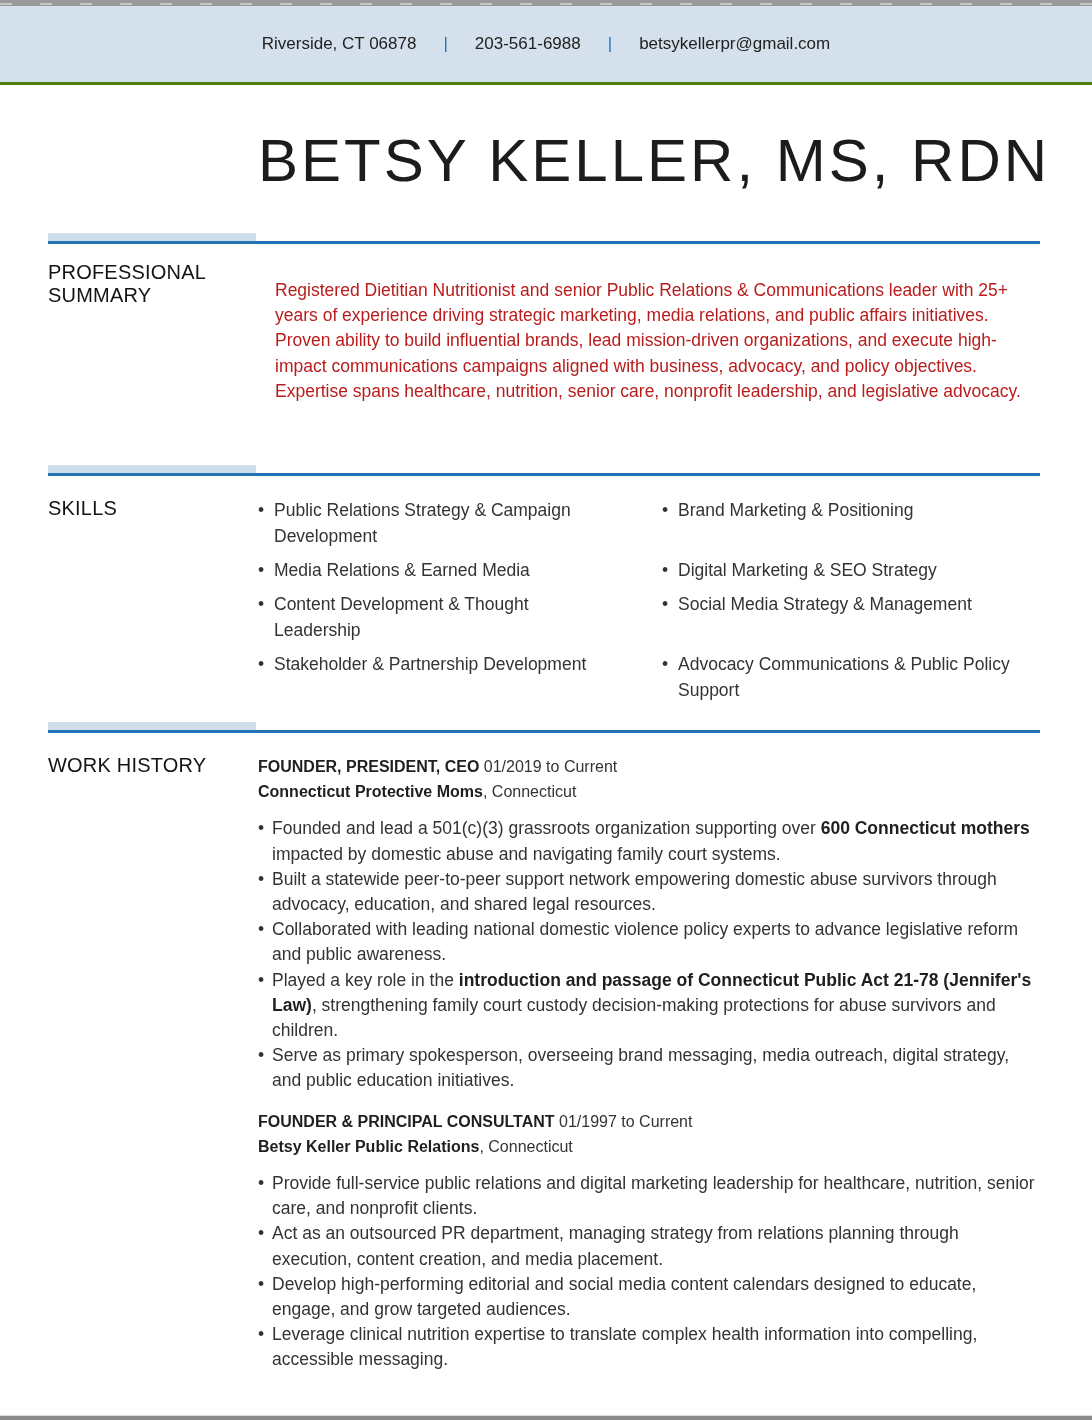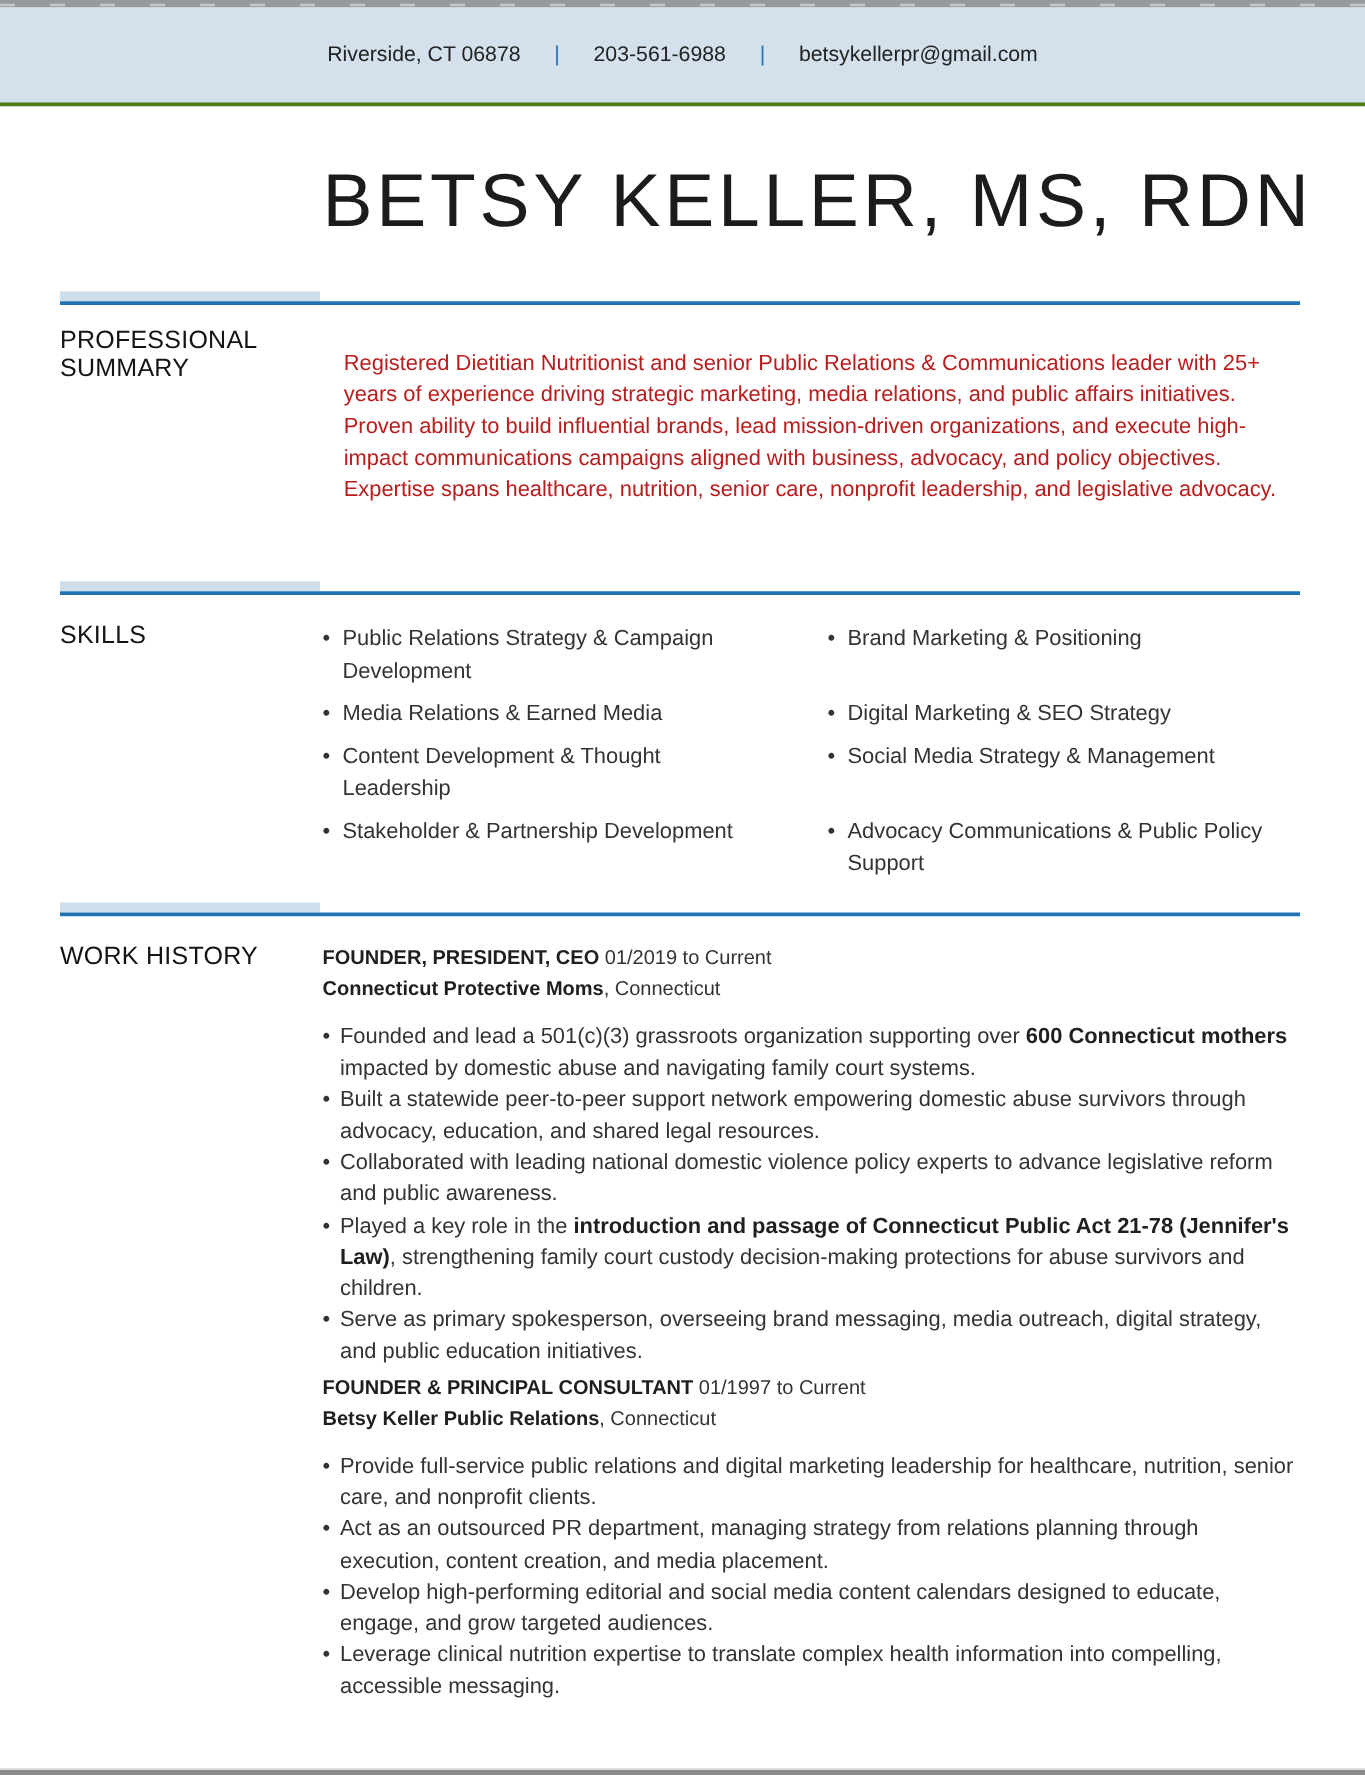--- a/index.html
+++ b/index.html
@@ -65,21 +65,21 @@
     grid-template-columns:404px 378px;
     row-gap:8px;
     font-size:17.5px;line-height:26px;color:#333333;
   }
   .skill-item{position:relative;padding-left:16px;}
   .skill-item .dot{position:absolute;left:0;top:0;}
   .skill-item .skill-text{display:inline-block;vertical-align:top;}
   .skill-item.col1 .skill-text{max-width:335px;}
   .skill-item.col2 .skill-text{max-width:362px;}
   
-  .job + .job{margin-top:4px;}
+  .job + .job{margin-top:15px;}
   .job-heading, .job-company{font-size:16px;line-height:25.2px;color:#333333;}
   .b{font-weight:700;color:#1f1f1f;}
   .bullets{list-style:none;margin:12px 0 0 0;padding:0;font-size:17.5px;line-height:25.2px;color:#333333;}
   .bullets li{position:relative;padding-left:14px;}
   .bullets li .dot{position:absolute;left:0;top:0;}
   
   .bottom-strip{position:absolute;bottom:0;left:0;width:100%;height:4px;background:#8c8c8c;border-top:1px solid #dcdcdc;}
 </style>
 </head>
 <body>

